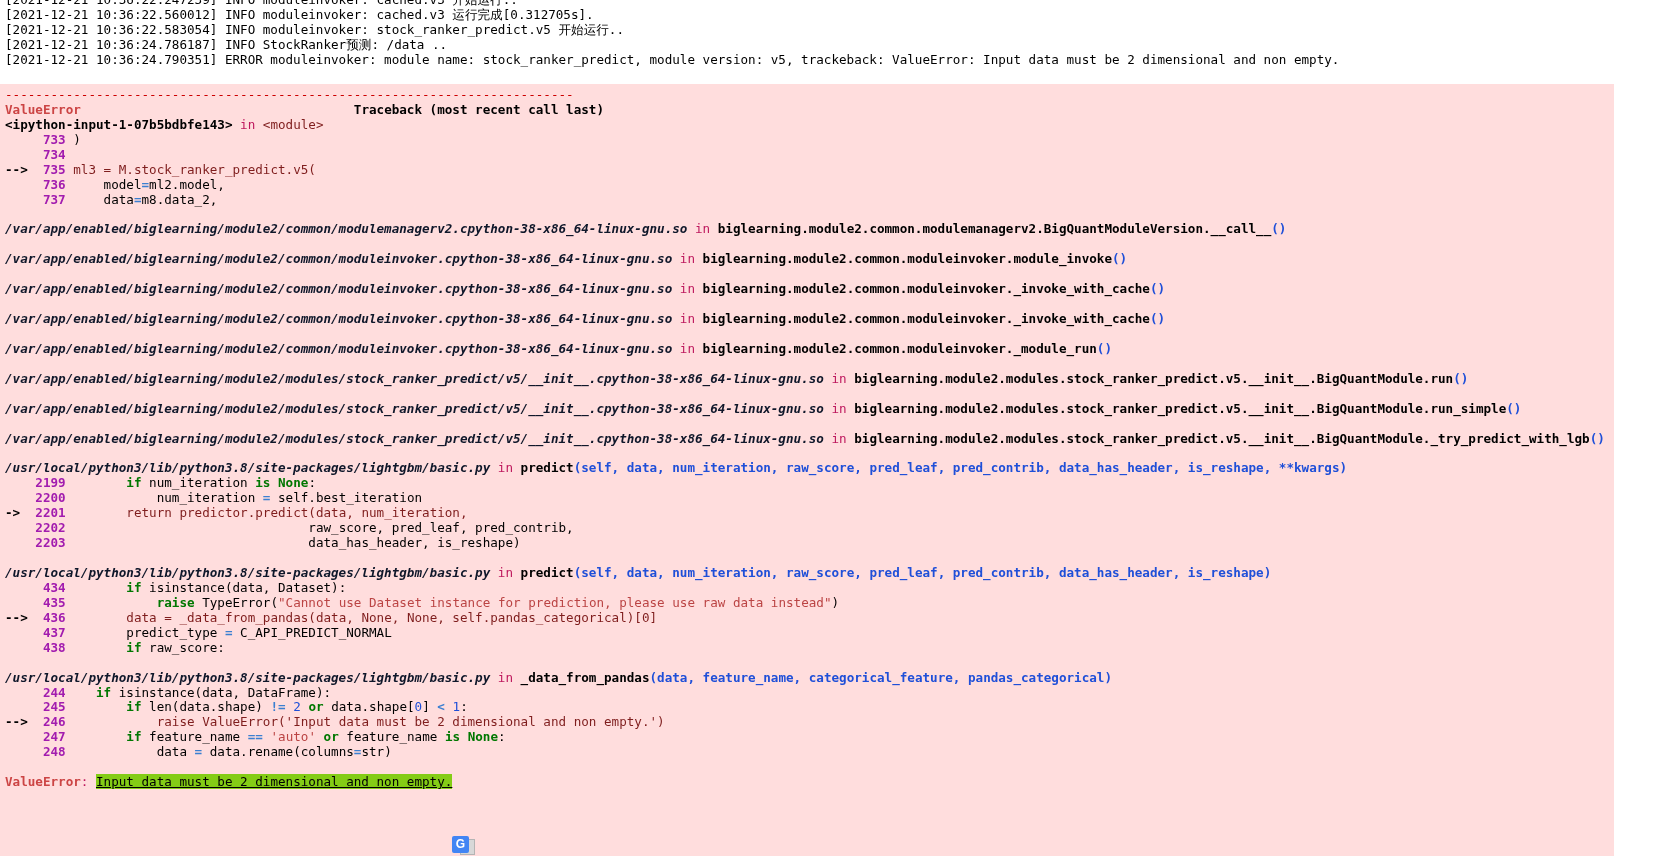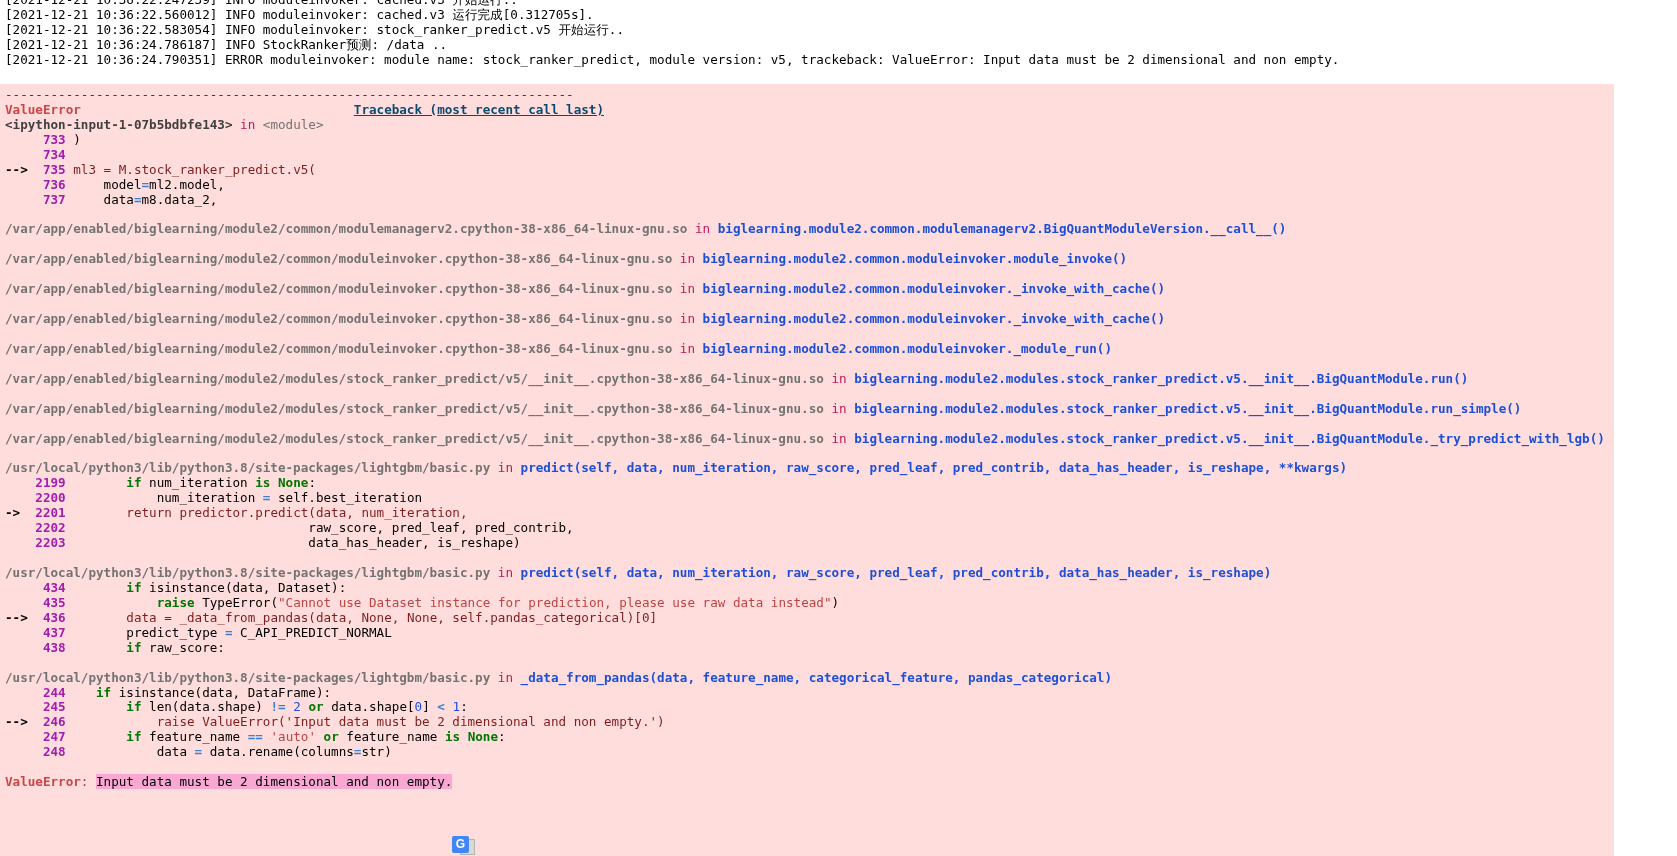--- a/index.html
+++ b/index.html
@@ -58,38 +58,39 @@
   .tb-line {
     height: 14.95px;
     line-height: 14.95px;
     white-space: pre;
   }
   .tb-line.blank { height: 14.95px; }
 
   
   .c-sep      { color: #cc0000; }
   .c-plain    { color: #be185d; }
-  .c-bold     { font-weight: bold; color: #0c4a6e; text-decoration: underline; }
-  .c-path     { color: #737373; font-weight: bold; }
-  .c-func     { color: #1d4ed8; font-weight: bold; }
+  .c-bold     { font-weight: bold; color: #000000; }
+  .c-path     { color: #0f172a; font-weight: bold; font-style: italic; }
+  .c-func     { color: #000000; font-weight: bold; }
   .c-args     { color: #1f4fd8; font-weight: bold; }
   .c-arrow    { color: #000000; font-weight: bold; }
   .c-lineno   { color: #a21caf; font-weight: bold; }
   .c-code     { color: #000000; }
   .c-codegreen{ color: #007700; font-weight: bold; }
   .c-codered  { color: #7f1d1d; }
   .c-str      { color: #bb4444; }
   .c-num      { color: #1f4fd8; }
   .c-op       { color: #3b7fd1; font-weight: bold; }
-  .c-mod      { color: #737373; }
-  .c-ipy      { color: #404040; font-weight: bold; }
+  .c-mod      { color: #7f1d1d; }
+  .c-ipy      { color: #000000; font-weight: bold; }
   .c-errname  { color: #cc4444; font-weight: bold; }
   .sel {
-    background: #f9a8d4;
+    background: #84cc16;
     color: #000000;
+    text-decoration: underline;
   }
 
   
   .xlate-icon {
     position: absolute;
     left: 452px;
     top: 836px;
     width: 23px;
     height: 20px;
   }

